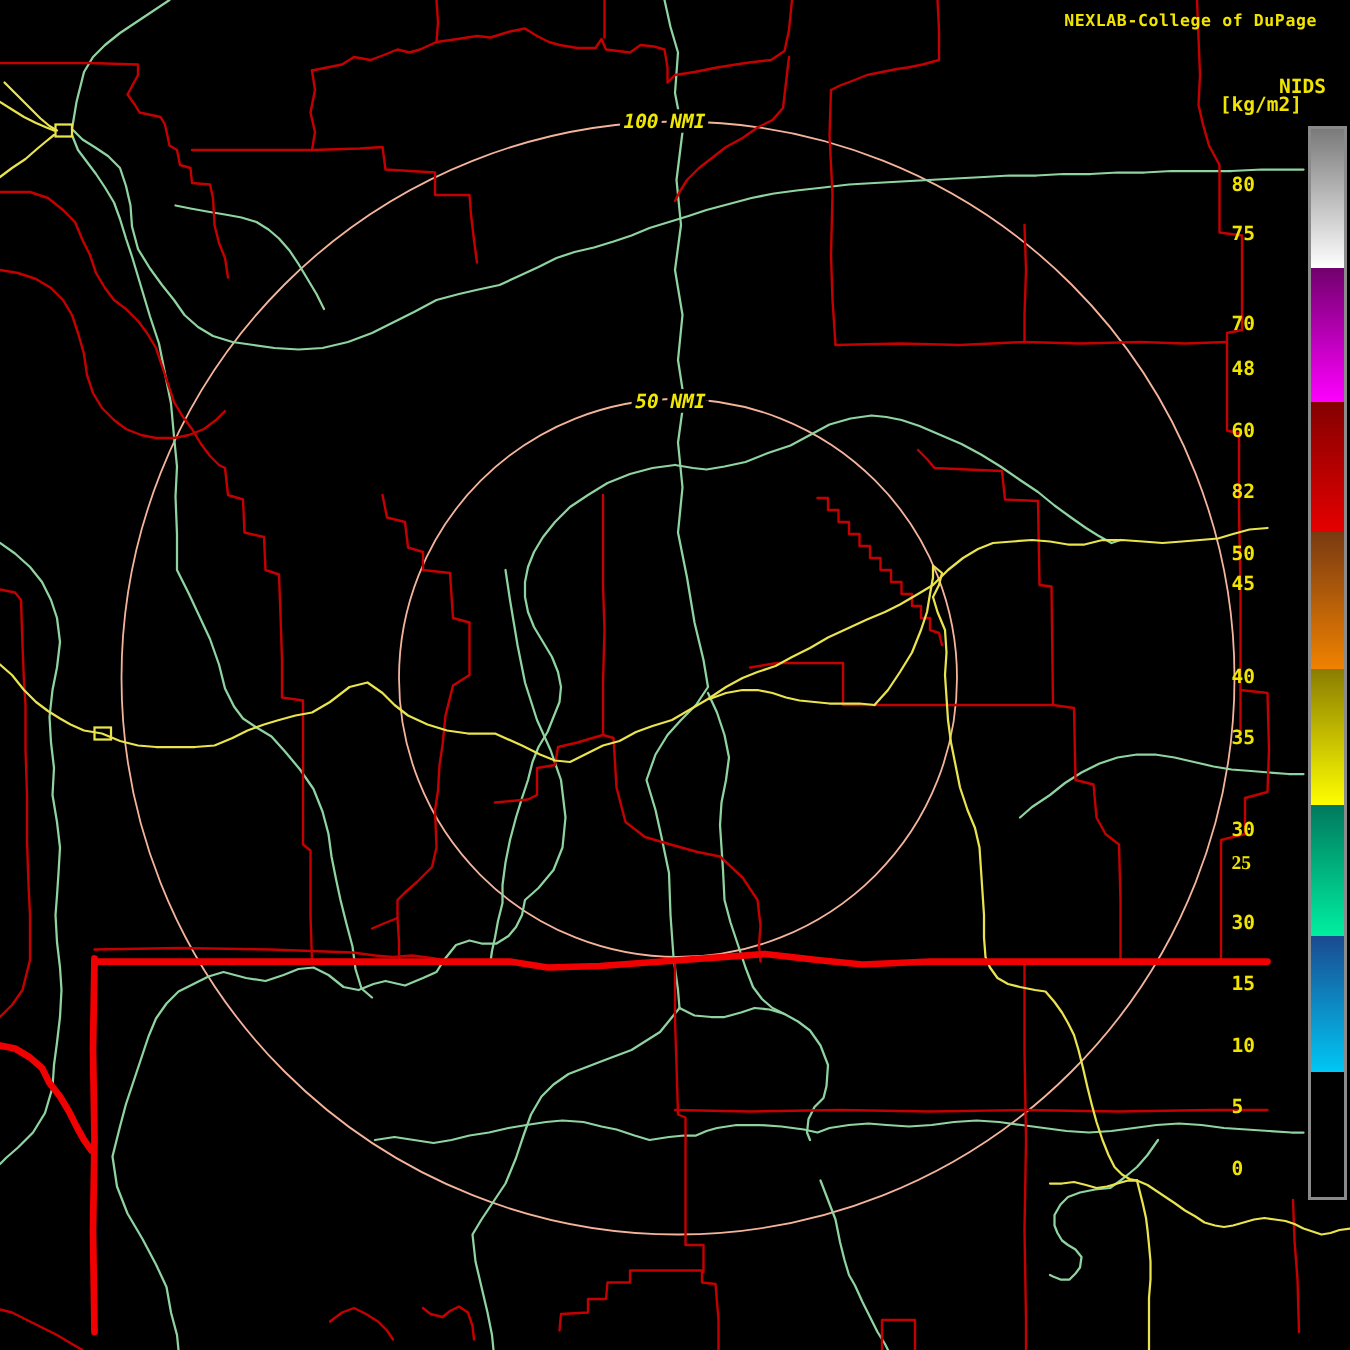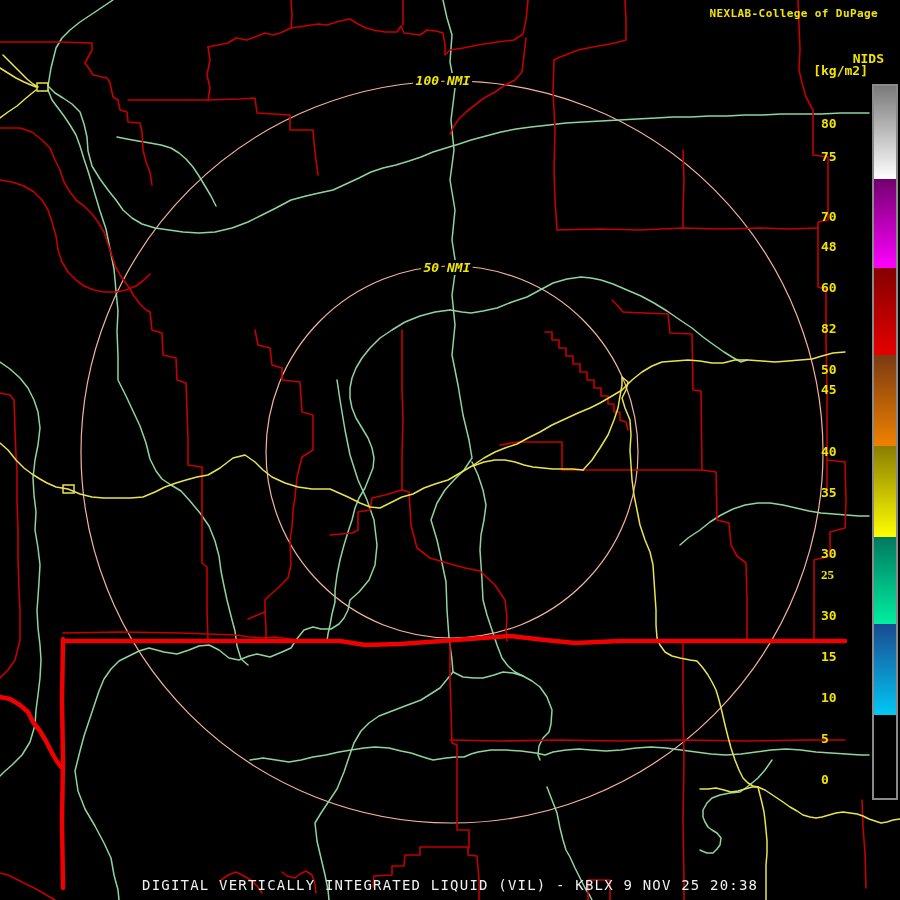--- a/index.html
+++ b/index.html
@@ -119,14 +119,13 @@
       <div class="tick" style="top: 485px;">35</div>
       <div class="tick" style="top: 546px;">30</div>
       <div class="tick" style="top: 567px; font-family: Liberation Serif, serif;">25</div>
       <div class="tick" style="top: 608px;">30</div>
       <div class="tick" style="top: 649px;">15</div>
       <div class="tick" style="top: 690px;">10</div>
       <div class="tick" style="top: 731px;">5</div>
       <div class="tick" style="top: 772px;">0</div>
     </div>
 
-  <div class="statusbar">DIGITAL VERTICALLY INTEGRATED LIQUID (VIL) - KBLX 9 NOV 25 20:38</div>
 </div>
 
 </body></html>

